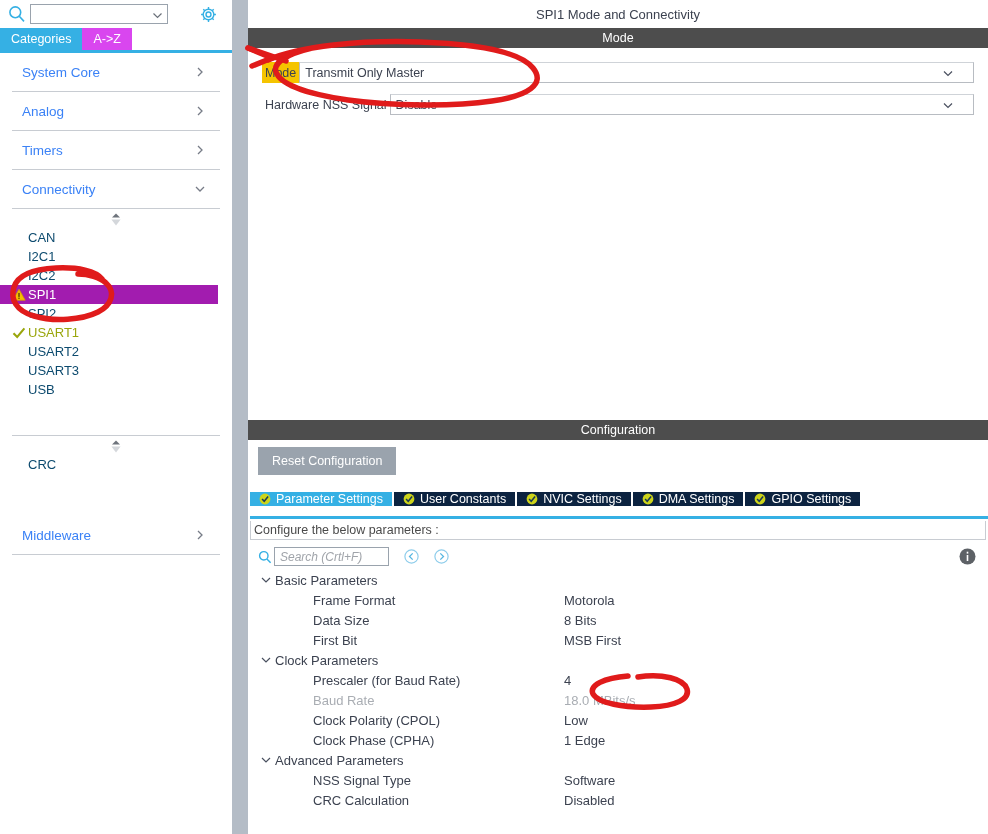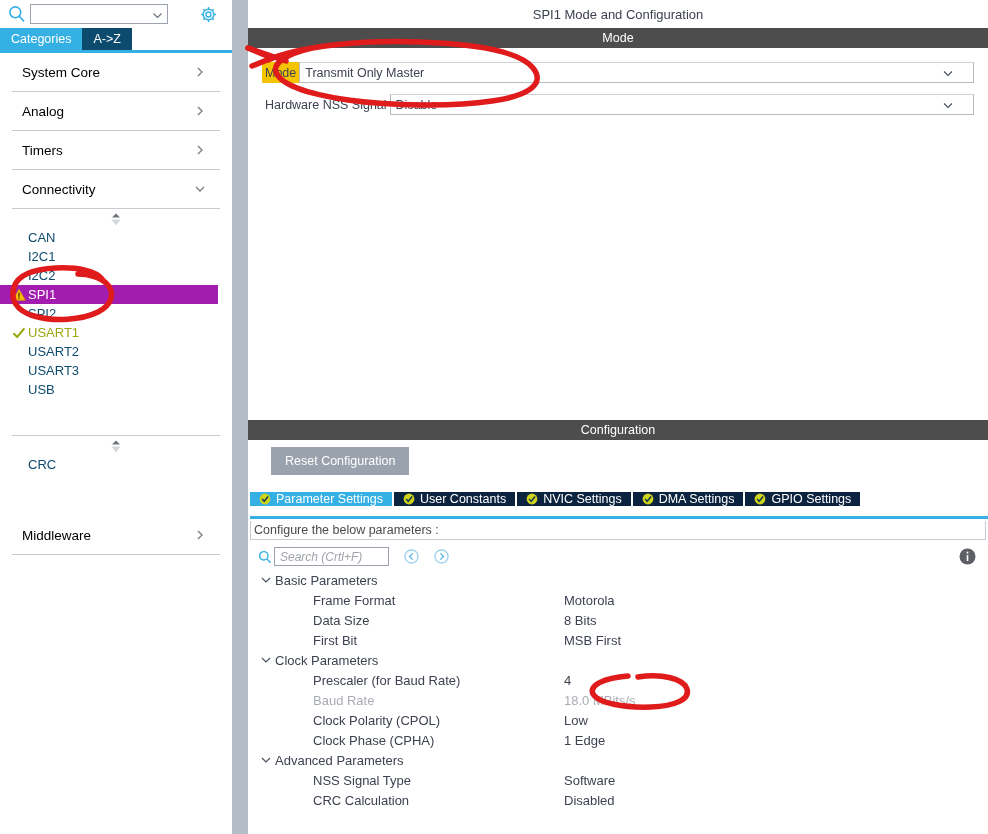--- a/index.html
+++ b/index.html
@@ -88,37 +88,37 @@
   .cat-tab {
     font-size: 12.5px;
     color: #ffffff;
     padding: 0 11px;
     display: flex;
     align-items: center;
     cursor: default;
     white-space: nowrap;
   }
   .cat-tab.active { background: #35b0e4; }
-  .cat-tab.inactive { background: #0c4a6e; }
+  .cat-tab.inactive { background: #d946ef; }
   .cat-underline {
     height: 3px;
     background: #35b0e4;
     width: 232px;
   }
 
   .cat-list {
     position: relative;
   }
   .cat-header {
     height: 38px;
     display: flex;
     align-items: center;
     padding: 0 26px 0 22px;
     box-sizing: border-box;
-    color: #000000;
+    color: #3b82f6;
     font-size: 13.5px;
     cursor: default;
   }
   .cat-header .cat-name { flex: 1 1 auto; }
   .cat-rule {
     height: 1px;
     background: #c8ccd2;
     margin: 0 12px 0 12px;
   }
   .arrow-right, .arrow-down {
@@ -232,21 +232,20 @@
   .field-combo .val { flex: 1 1 auto; }
   .combo-chev { width: 12px; height: 12px; flex: 0 0 12px; }
 
   
   .cfg-tools {
     height: 42px;
     display: flex;
     align-items: center;
     padding-left: 10px;
     box-sizing: border-box;
-    margin-left: 13px;
   }
   .reset-btn {
     background: #9aa3ad;
     color: #ffffff;
     font-size: 12.5px;
     border: none;
     height: 28px;
     padding: 0 14px;
     font-family: "Liberation Sans", sans-serif;
     cursor: default;
@@ -514,21 +513,21 @@
         </span>
       </div>
       <div class="cat-rule"></div>
     </div>
   </div>
 
   <div class="splitter"></div>
 
   <div class="right">
 
-    <div class="pane-title">SPI1 Mode and Configuration</div>
+    <div class="pane-title">SPI1 Mode and Connectivity</div>
 
     <div class="section-bar">Mode</div>
 
     <div class="mode-body">
       <div class="field-row">
         <span class="field-label hl">Mode</span>
         <div class="field-combo">
           <span class="val">Transmit Only Master</span>
           <span class="combo-chev">
             <svg viewBox="0 0 12 12" width="12" height="12">

